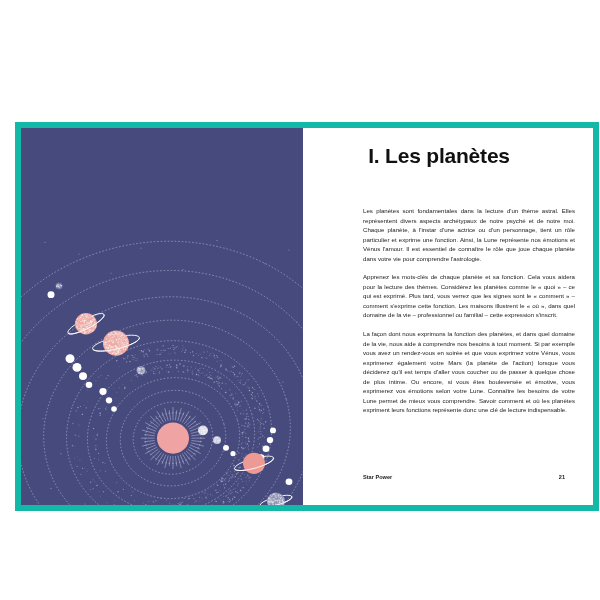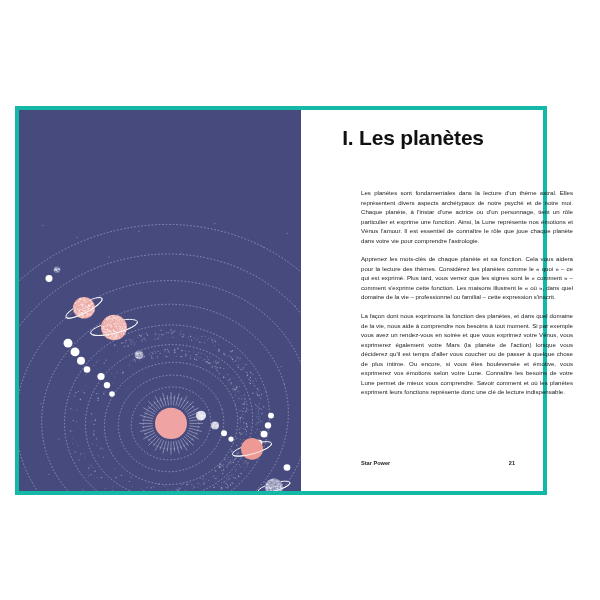--- a/index.html
+++ b/index.html
@@ -8,25 +8,25 @@
     width: 600px;
     height: 600px;
     background: #ffffff;
     font-family: "Liberation Sans", sans-serif;
     overflow: hidden;
   }
 
   #spread {
     position: absolute;
     left: 15px;
-    top: 106px;
-    width: 532px;
+    top: 122px;
+    width: 584px;
     height: 389px;
     background: #ffffff;
-    border: 4px solid #14b8a6;
+    border: 6px solid #14b8a6;
     box-sizing: border-box;
     display: flex;
   }
 
   
   #left-page {
     position: relative;
     width: 282px;
     height: 100%;
     background: #474a7d;

